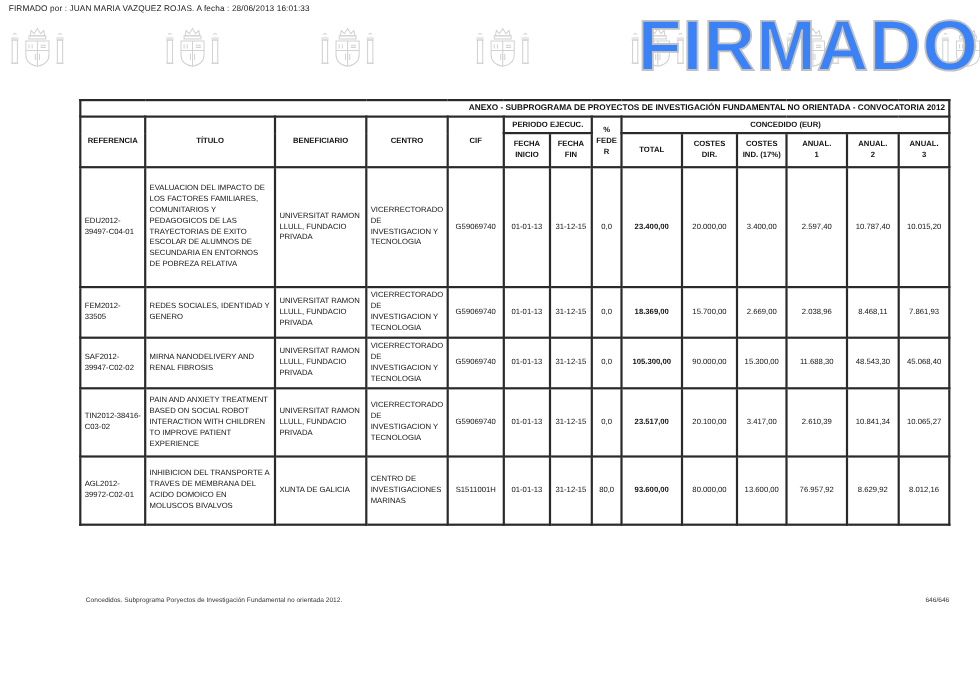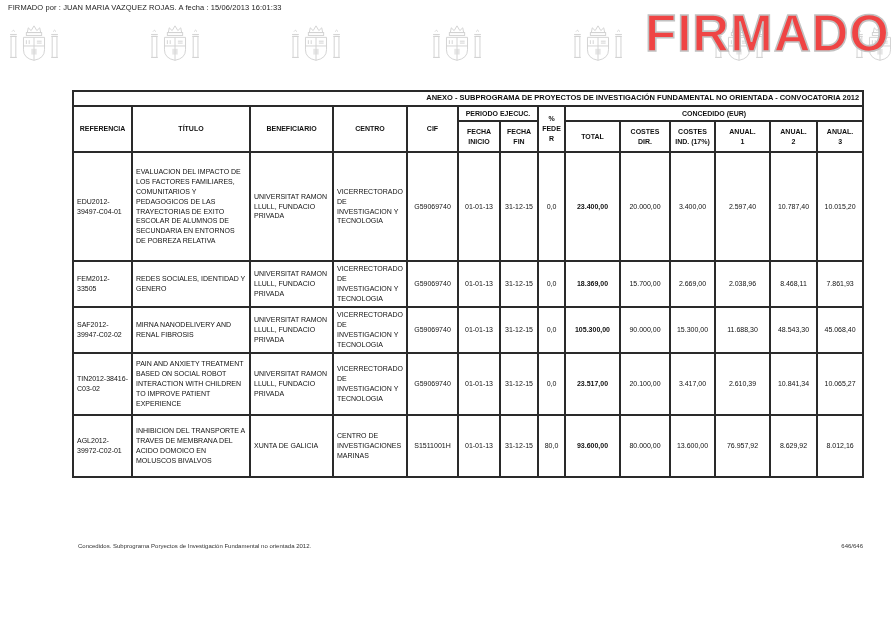--- a/index.html
+++ b/index.html
@@ -9,22 +9,22 @@
     font-family:"Liberation Sans", "DejaVu Sans", sans-serif;
   }
   
   .sig-line { position:absolute; left:8px; font-size:7.5px; color:#222; white-space:nowrap; letter-spacing:0.1px; }
   .sig-line1 { top:3px; }
   .sig-line2 { top:12px; }
 
   
   .firmado-wm {
     position:absolute; top:4px; right:1px;
-    font-size:51px; font-weight:bold; letter-spacing:1px;
-    color:#ef4444; -webkit-text-stroke:1.6px #c2c2c2;
+    font-size:65px; font-weight:bold; letter-spacing:1px;
+    color:#3b82f6; -webkit-text-stroke:1.6px #c2c2c2;
     font-family:"Liberation Sans", sans-serif;
     user-select:none;
   }
 
   
   .stamps { position:absolute; top:23px; left:0; width:891px; height:46px; }
   .stamp { position:absolute; top:0; width:52px; height:44px; }
   .stamp * { stroke:#d2d2d2; fill:none; stroke-width:1; }
 
   
@@ -150,21 +150,21 @@
           <path d="M20,10 l1,-5 3,3 3,-5 3,5 3,-3 1,5 z"></path>
           <rect x="19" y="10" width="16" height="3"></rect>
           <path d="M16,15 h22 v13 q0,9 -11,11 q-11,-2 -11,-11 z"></path>
           <path d="M16,24 h22 M27,15 v24"></path>
           <path d="M19,18 v4 M22,18 v4 M30,19 h5 M30,21 h5"></path>
           <path d="M25,27 v6 M27,27 v6 M29,27 v6" stroke-width="0.8"></path>
         </g>
       </svg>
   </div>
 
-  <div class="sig-line sig-line1">FIRMADO por : JUAN MARIA VAZQUEZ ROJAS. A fecha : 15/06/2013 16:01:33</div>
+  <div class="sig-line sig-line1">FIRMADO por : JUAN MARIA VAZQUEZ ROJAS. A fecha : 28/06/2013 16:01:33</div>
 
   <div class="firmado-wm">FIRMADO</div>
 
   <table class="doc-table">
     <colgroup>
       <col style="width:59px">
         <col style="width:118px">
         <col style="width:83px">
         <col style="width:74px">
       <col style="width:51px">

